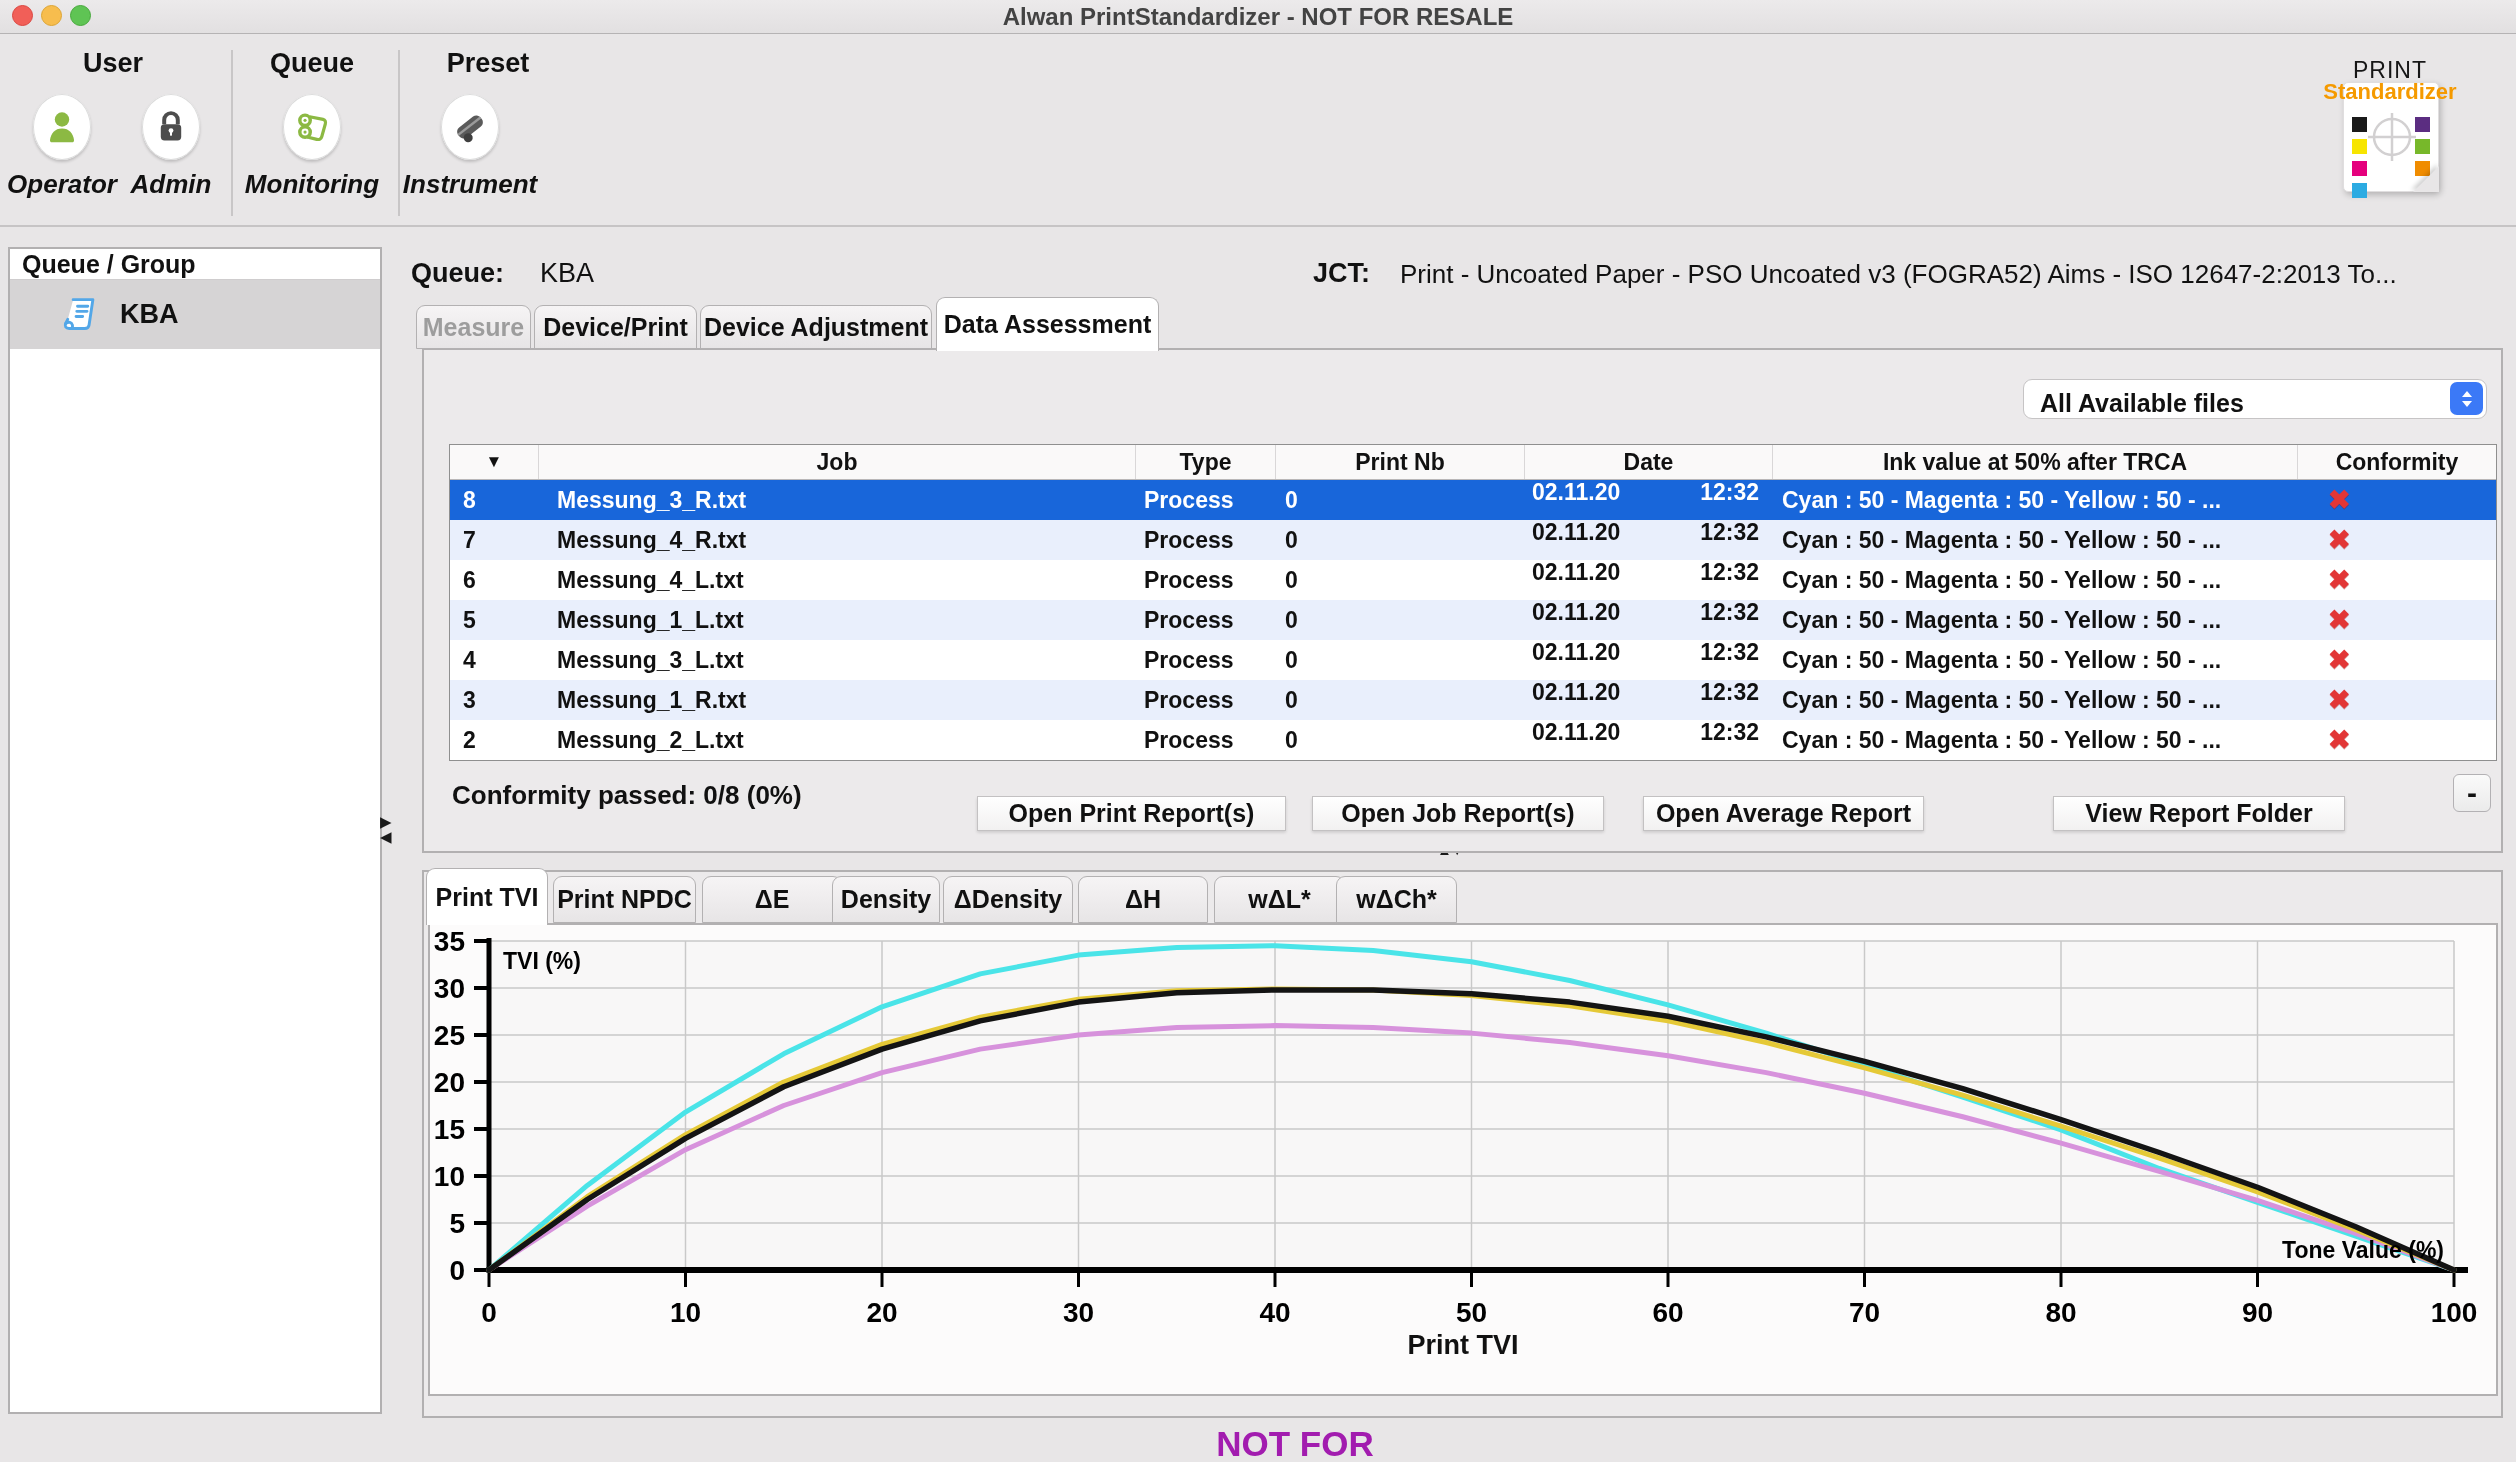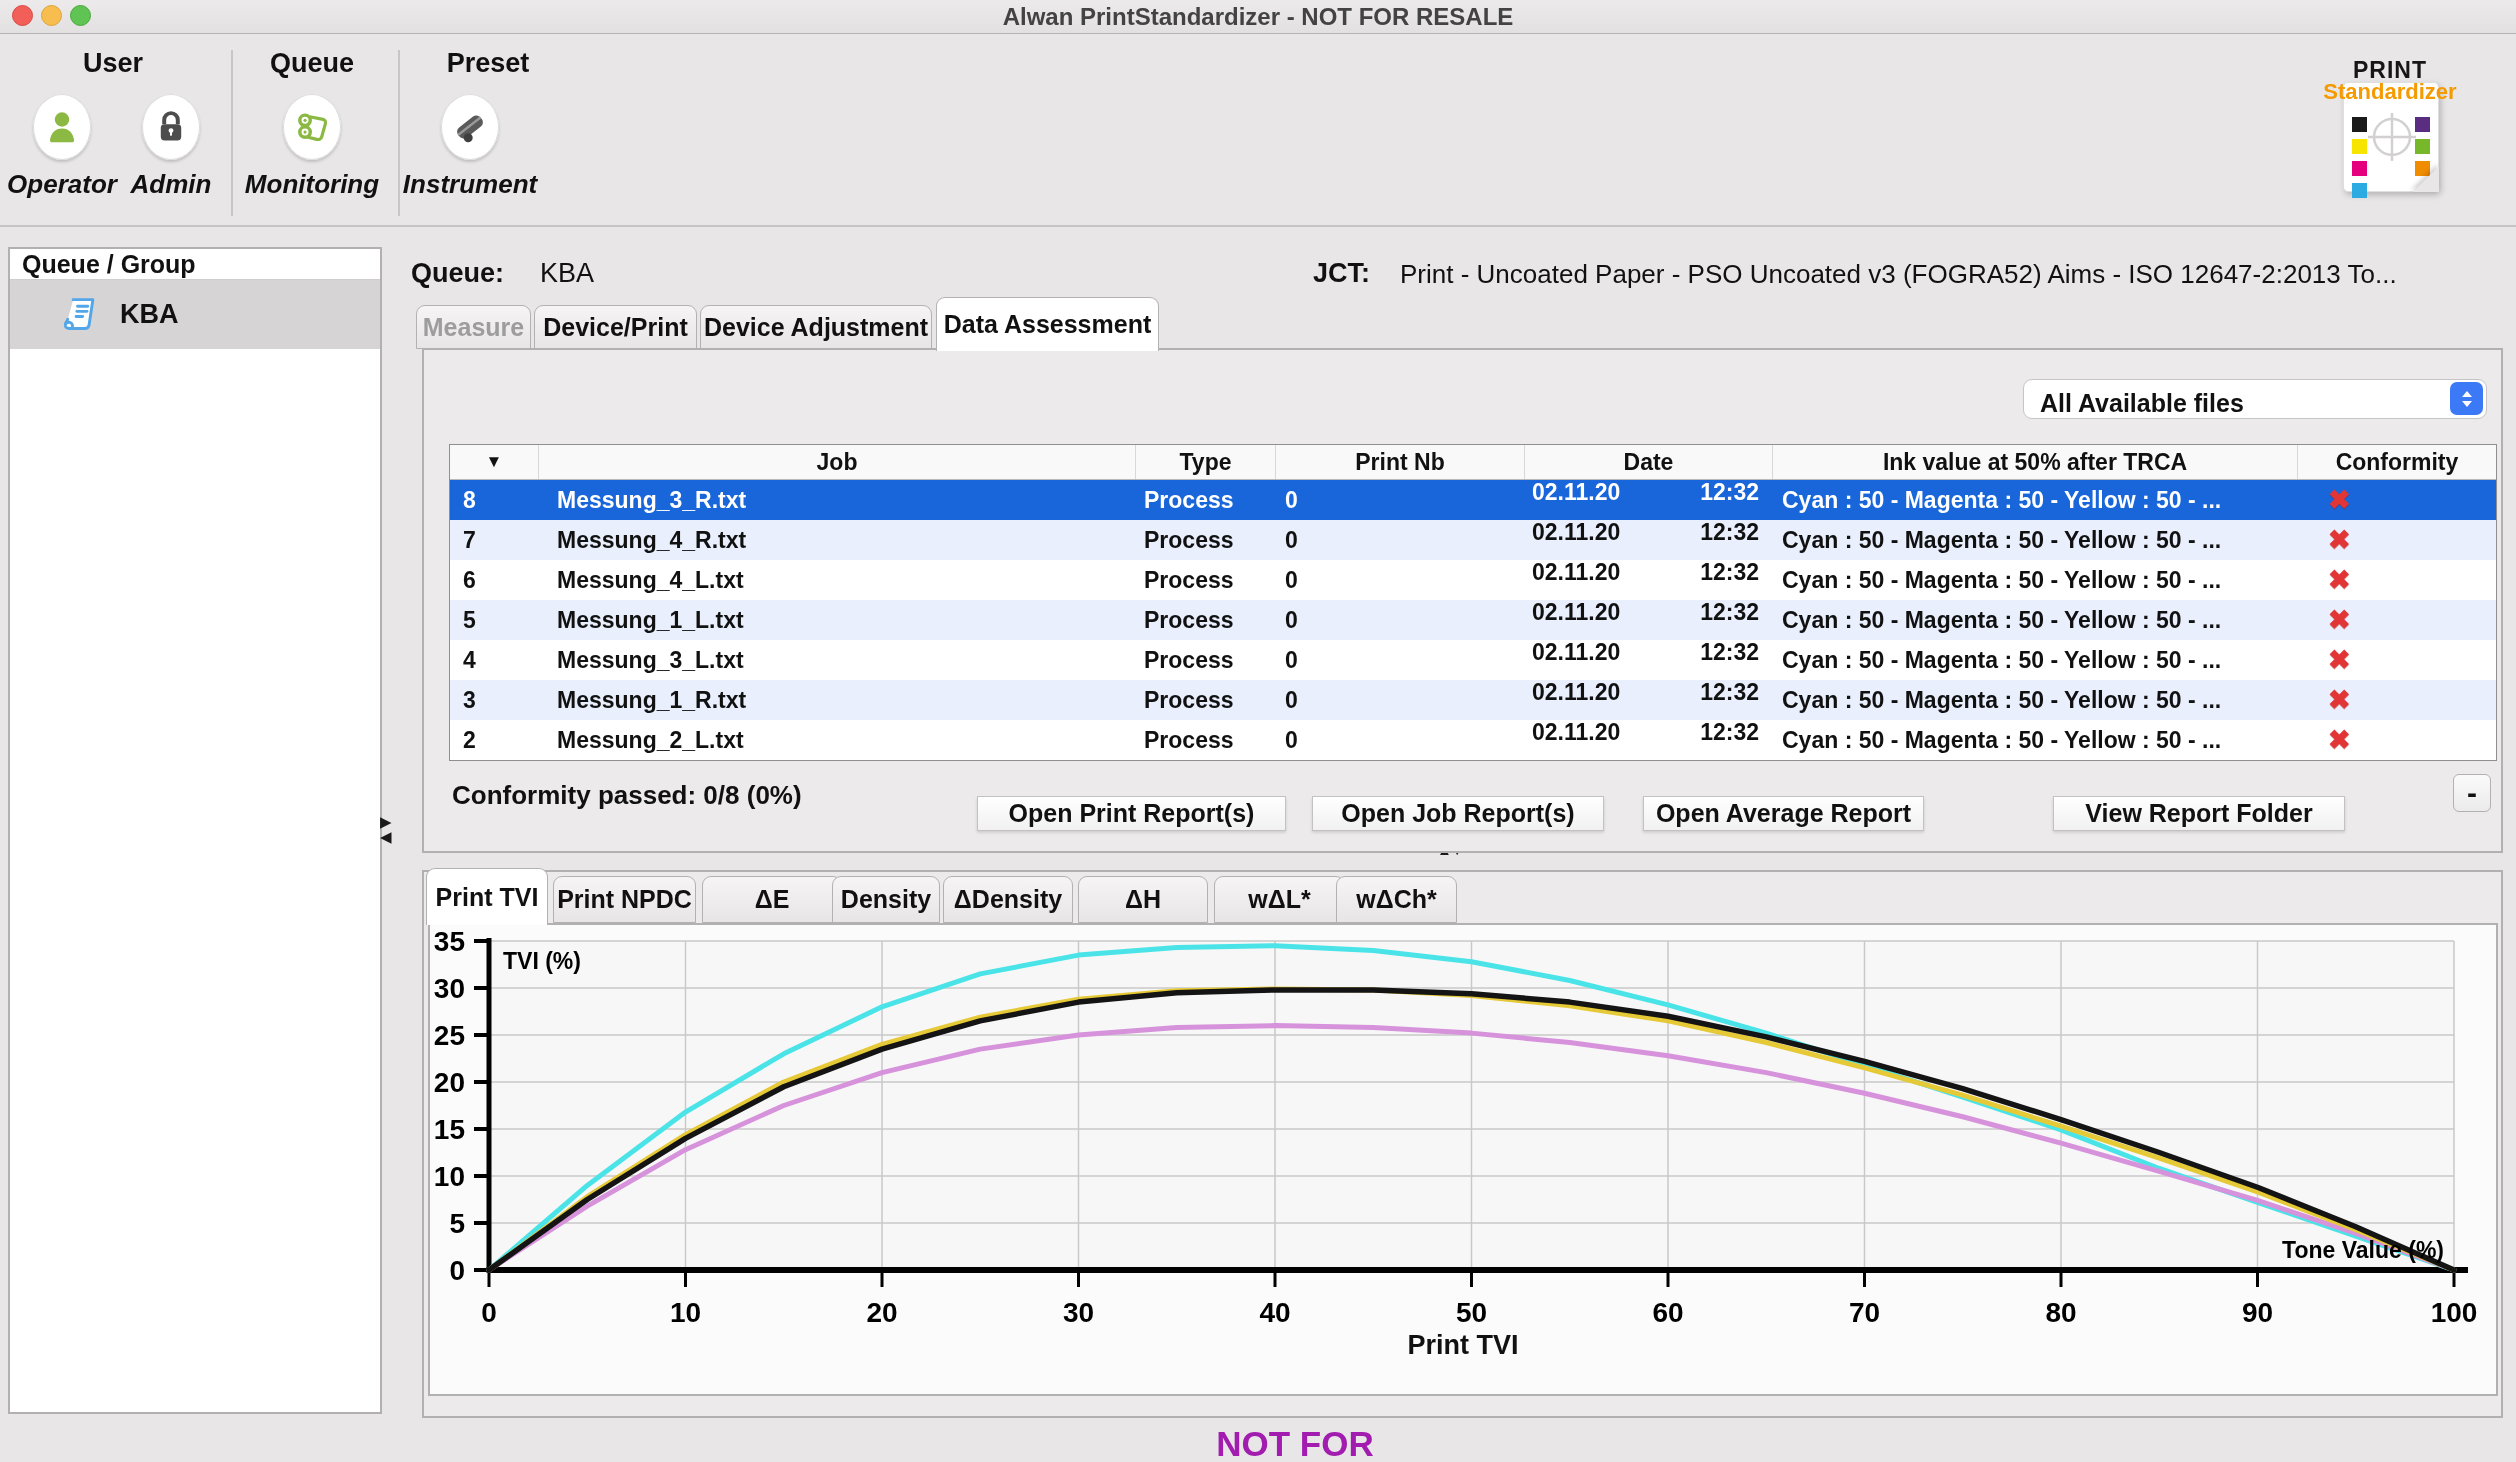--- a/index.html
+++ b/index.html
@@ -32,21 +32,21 @@
   .logo-page{position:absolute;left:2343px;top:82px;width:94px;height:108px;background:#fff;
              border:1px solid #e0dedf;border-radius:5px;box-shadow:2px 3px 6px rgba(0,0,0,.22);z-index:1;}
   .logo-fold{position:absolute;right:-1px;bottom:-1px;width:0;height:0;border-style:solid;
              border-width:0 0 26px 26px;border-color:transparent transparent #e8e6e7 transparent;
              filter:drop-shadow(-2px -2px 2px rgba(0,0,0,.18));}
   .swcol{position:absolute;top:34px;display:flex;flex-direction:column;gap:7px;}
   .swcol.left{left:8px;} .swcol.right{right:8px;}
   .swatch{width:15px;height:15px;display:block;}
   .crosshair{position:absolute;left:22px;top:28px;}
   .logo-line1{position:absolute;left:2343px;top:57px;width:94px;text-align:center;font-size:23px;
-              font-weight:700;letter-spacing:1px;color:#161616;z-index:2;}
+              font-weight:400;letter-spacing:1px;color:#161616;z-index:2;}
   .logo-line2{position:absolute;left:2288px;top:79px;width:204px;text-align:center;font-size:22px;
               font-weight:800;color:#f59a00;z-index:2;}
 
   
   .sidebar{position:absolute;left:8px;top:247px;width:374px;height:1167px;background:#fff;
            border:2px solid #b2b0b1;box-sizing:border-box;}
   .sb-header{height:30px;line-height:30px;padding-left:12px;font-size:25px;font-weight:600;
              border-bottom:1px solid #cfcdce;background:#fff;}
   .sb-item{height:69px;background:#d6d4d5;display:flex;align-items:center;}
   .sb-item .sb-icon{margin-left:50px;display:flex;}

